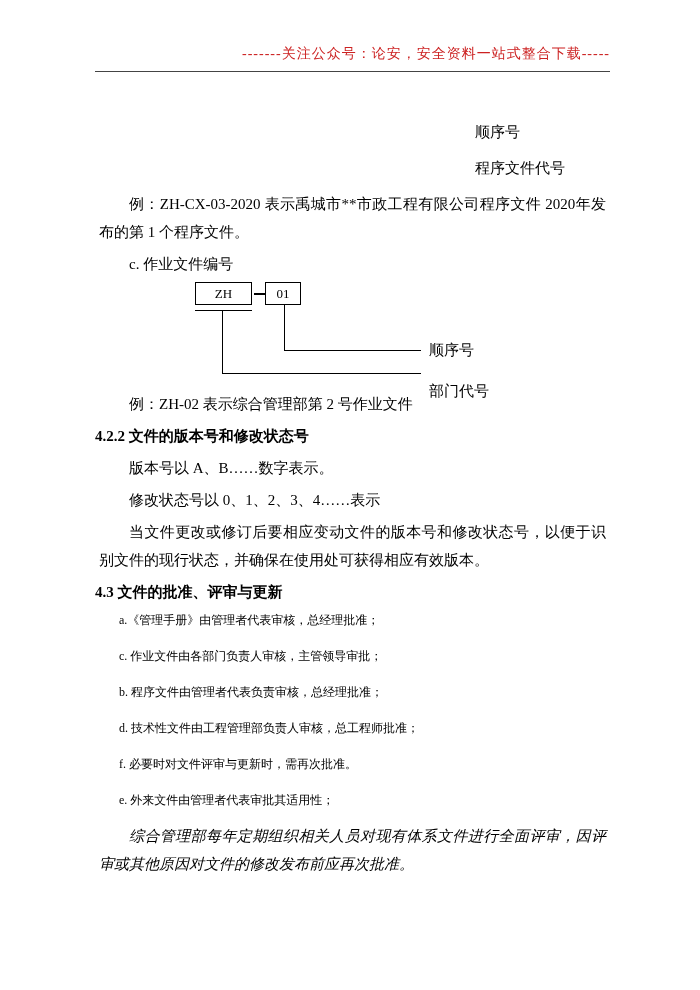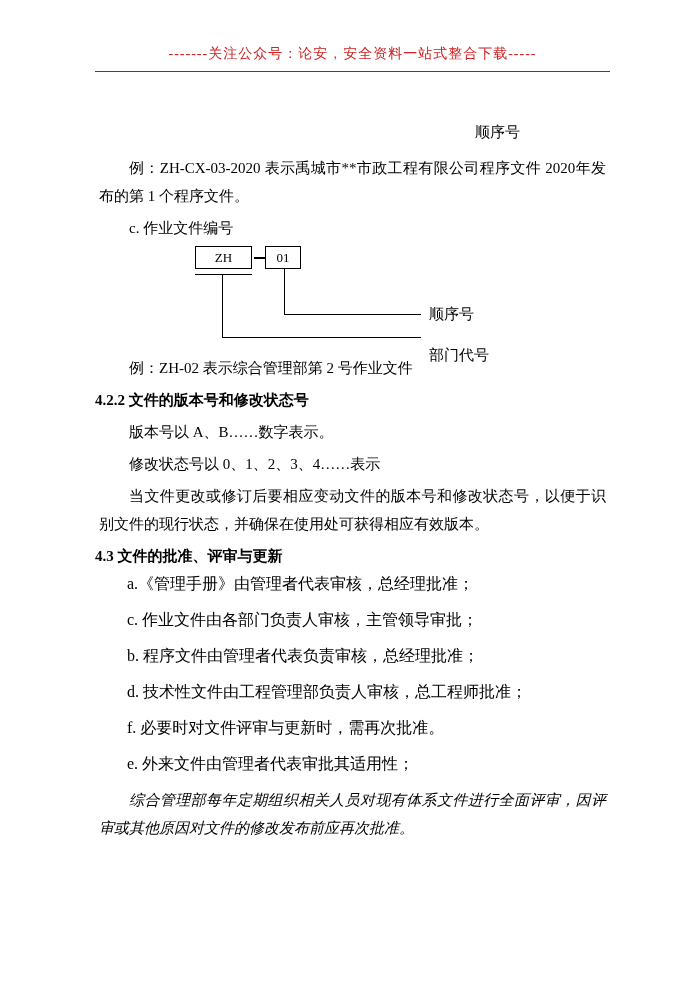--- a/index.html
+++ b/index.html
@@ -9,21 +9,21 @@
     height: 990px;
     margin: 0 auto;
     background: #ffffff;
     box-sizing: border-box;
     padding: 45px 90px 0 95px;
     font-family: "Liberation Serif", "DejaVu Serif", serif;
     color: #000000;
     overflow: hidden;
   }
   .header-notice {
-    text-align: center;
+    text-align: right;
     font-size: 14px;
     letter-spacing: 1px;
     color: #cc2222;
     padding-bottom: 8px;
     border-bottom: 1px solid #444444;
   }
   .labels-block {
     margin: 46px 0 0 380px;
   }
   .labels-block .code-label {
@@ -42,21 +42,21 @@
   .para.mt6  { margin-top: 6px; }
   .para.mt8  { margin-top: 8px; }
   .para.mt2  { margin-top: 2px; font-style: italic; }
   .section-heading {
     font-size: 15px;
     line-height: 28px;
     text-indent: 0;
     margin: 2px 0 0 0;
   }
   .approval-item {
-    font-size: 16px;
+    font-size: 12px;
     line-height: 28px;
     text-indent: 2em;
     margin: 0 0 8px 0;
   }
   
   .diagram {
     position: relative;
     height: 100px;
   }
   .dg-box {
@@ -90,20 +90,21 @@
 </style>
 </head>
 <body>
 
 <div class="page">
 
   <div class="header-notice">-------关注公众号：论安，安全资料一站式整合下载-----</div>
 
   <div class="labels-block">
     <div class="code-label">顺序号</div>
+    <div class="code-label">程序文件代号</div>
   </div>
 
   <p class="para mt6">例：ZH-CX-03-2020 表示禹城市**市政工程有限公司程序文件 2020年发布的第 1 个程序文件。</p>
 
   <p class="para">c. 作业文件编号</p>
 
   <div class="diagram">
     <div class="dg-box dg-box-left">ZH</div>
     <div class="dg-line dg-underline"></div>
     <div class="dg-line dg-dash"></div>

